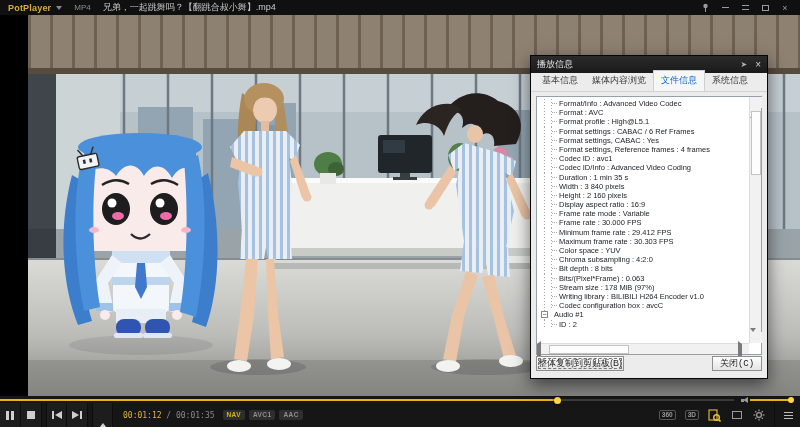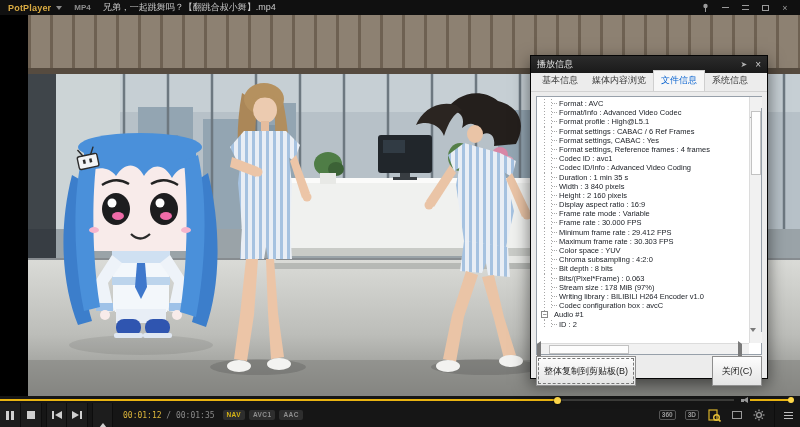--- a/index.html
+++ b/index.html
@@ -6,21 +6,21 @@
   *{box-sizing:border-box;}
   .stage{position:relative;width:800px;height:427px;background:#fdba74;overflow:hidden;
          font-family:"Liberation Sans",sans-serif;-webkit-font-smoothing:antialiased;}
 
   
   .titlebar{position:absolute;left:0;top:0;width:800px;height:15px;background:#101010;
             display:flex;align-items:center;z-index:30;}
   .logo{color:#d9ab42;font-size:9px;font-weight:bold;margin-left:8px;letter-spacing:.2px;}
   .logo-chev{width:0;height:0;border-left:3px solid transparent;border-right:3px solid transparent;
              border-top:4px solid #8a8a8a;margin-left:5px;}
-  .fmt-badge{color:#8d8d8d;font-size:8px;margin-left:12px;font-weight:bold;}
+  .fmt-badge{color:#8d8d8d;font-size:8px;margin-left:12px;}
   .fname{color:#c9c9c9;font-size:9px;margin-left:12px;white-space:nowrap;overflow:hidden;}
   .winctl{margin-left:auto;display:flex;align-items:center;gap:10px;padding-right:10px;}
   .winctl .wbtn{width:10px;height:10px;display:flex;align-items:center;justify-content:center;color:#9a9a9a;font-size:9px;}
   .ic-min{width:7px;height:1px;background:#9a9a9a;}
   .ic-boss{width:7px;height:5px;border-top:1px solid #9a9a9a;border-bottom:1px solid #9a9a9a;}
   .ic-max{width:7px;height:6px;border:1px solid #9a9a9a;}
 
   
   .video{position:absolute;left:0;top:15px;width:800px;height:381px;background:#000;}
   .scene{position:absolute;left:28px;top:0;width:772px;height:381px;}
@@ -64,24 +64,24 @@
   .vthumb{position:absolute;left:1px;width:10px;top:14px;height:64px;background:#fdfdfd;border:1px solid #c2c2c2;}
   .hsb{position:absolute;left:0;right:12px;bottom:0;height:11px;background:#f1f1f1;border-top:1px solid #dcdcdc;}
   .hsb .arr{position:absolute;top:0;width:11px;height:11px;}
   .tri-l{width:0;height:0;border-top:3px solid transparent;border-bottom:3px solid transparent;
          border-right:4px solid #7a7a7a;margin:2px auto;}
   .tri-r{width:0;height:0;border-top:3px solid transparent;border-bottom:3px solid transparent;
          border-left:4px solid #7a7a7a;margin:2px auto;}
   .hsb .arr.l{left:0;} .hsb .arr.r{right:0;}
   .hthumb{position:absolute;top:1px;height:9px;left:12px;width:80px;background:#fdfdfd;border:1px solid #c2c2c2;}
   .dlg-btns{position:absolute;left:5px;right:5px;bottom:4px;height:18px;}
-  .dlg-btn{position:absolute;height:30px;font-size:9px;color:#222;background:linear-gradient(#fdfdfd,#e4e4e4);
-           border:1px solid #8f8f8f;display:flex;align-items:center;justify-content:center;padding:0 7px;}
+  .dlg-btn{position:absolute;height:15px;font-size:9px;color:#222;background:linear-gradient(#fdfdfd,#e4e4e4);
+           border:1px solid #8f8f8f;display:flex;align-items:center;justify-content:center;padding:0 1px;}
   .dlg-btn.copy{left:0;outline:1px dashed #777;outline-offset:-3px;}
-  .dlg-btn.close{right:0;min-width:50px;}
+  .dlg-btn.close{right:0;min-width:50px;font-family:Liberation Mono, monospace;}
 
   
   .controls{position:absolute;left:0;bottom:0;width:800px;height:31px;background:#161616;z-index:30;}
   .seekrow{position:absolute;left:0;top:0;right:0;height:7px;}
   .seektrack{position:absolute;left:0;top:3px;width:calc(100% - 66px);height:2px;background:#3b3b39;}
   .seekfill{position:absolute;left:0;top:0;height:2px;background:#e9b411;}
   .seekhandle{position:absolute;top:-2px;width:7px;height:7px;border-radius:50%;background:#ffd84a;box-shadow:0 0 2px #000;}
   .speaker{position:absolute;right:52px;top:1px;width:8px;height:7px;}
   .spk-tri{position:absolute;right:0;top:0;width:0;height:0;border-top:3.5px solid transparent;
            border-bottom:3.5px solid transparent;border-right:5px solid #9a9a9a;}
@@ -323,22 +323,22 @@
       </span>
     </div>
     <div class="tabs">
         <div class="tab">基本信息</div>
         <div class="tab">媒体内容浏览</div>
         <div class="tab active">文件信息</div>
         <div class="tab">系统信息</div>
       </div>
     <div class="dlg-content">
       <div class="tree">
+          <div class="trow lvl2"><span>Format/Info : Advanced Video Codec</span></div>
           <div class="trow lvl2"><span>Format : AVC</span></div>
-          <div class="trow lvl2"><span>Format/Info : Advanced Video Codec</span></div>
           <div class="trow lvl2"><span>Format profile : High@L5.1</span></div>
           <div class="trow lvl2"><span>Format settings : CABAC / 6 Ref Frames</span></div>
           <div class="trow lvl2"><span>Format settings, CABAC : Yes</span></div>
           <div class="trow lvl2"><span>Format settings, Reference frames : 4 frames</span></div>
           <div class="trow lvl2"><span>Codec ID : avc1</span></div>
           <div class="trow lvl2"><span>Codec ID/Info : Advanced Video Coding</span></div>
           <div class="trow lvl2"><span>Duration : 1 min 35 s</span></div>
           <div class="trow lvl2"><span>Width : 3 840 pixels</span></div>
           <div class="trow lvl2"><span>Height : 2 160 pixels</span></div>
           <div class="trow lvl2"><span>Display aspect ratio : 16:9</span></div>

